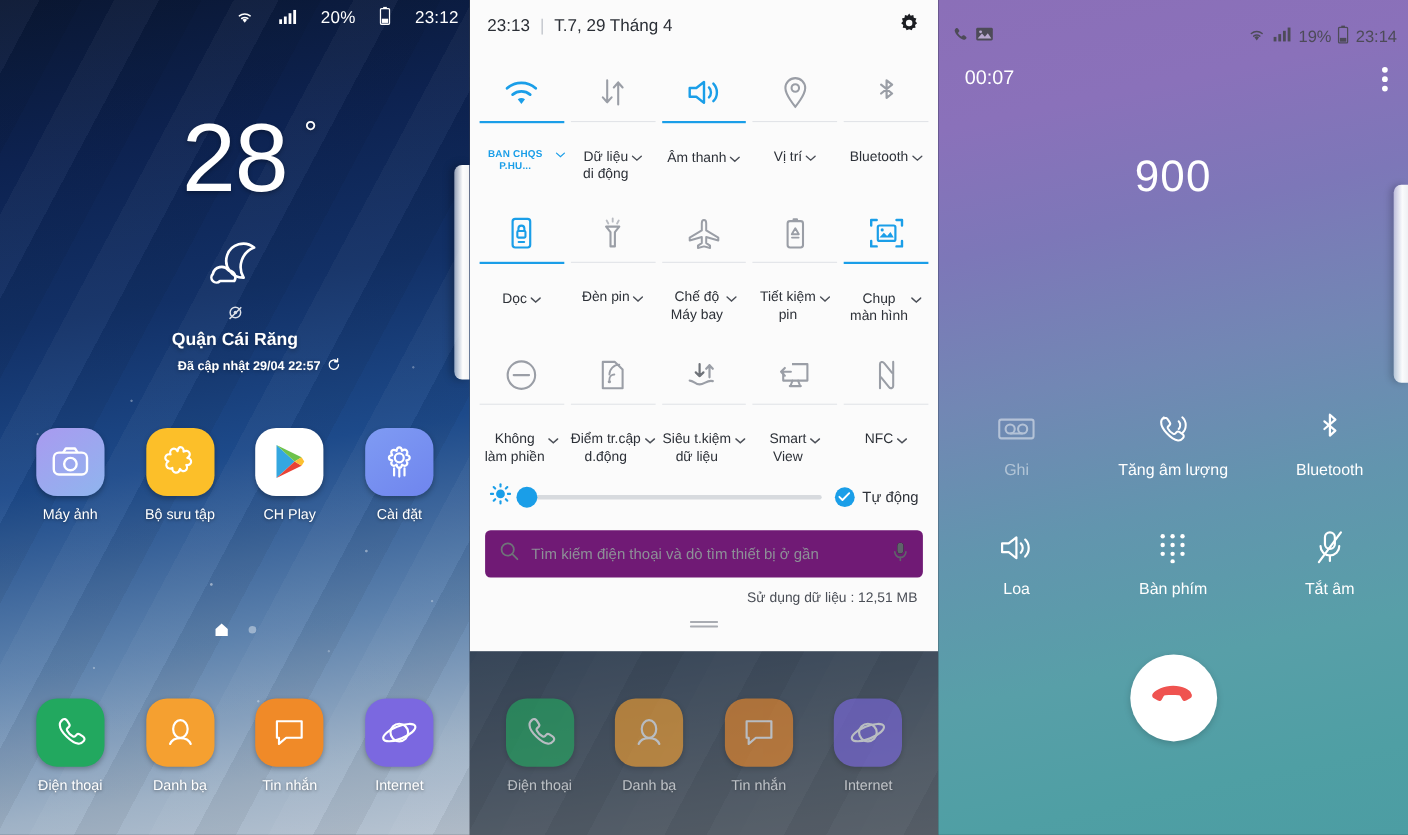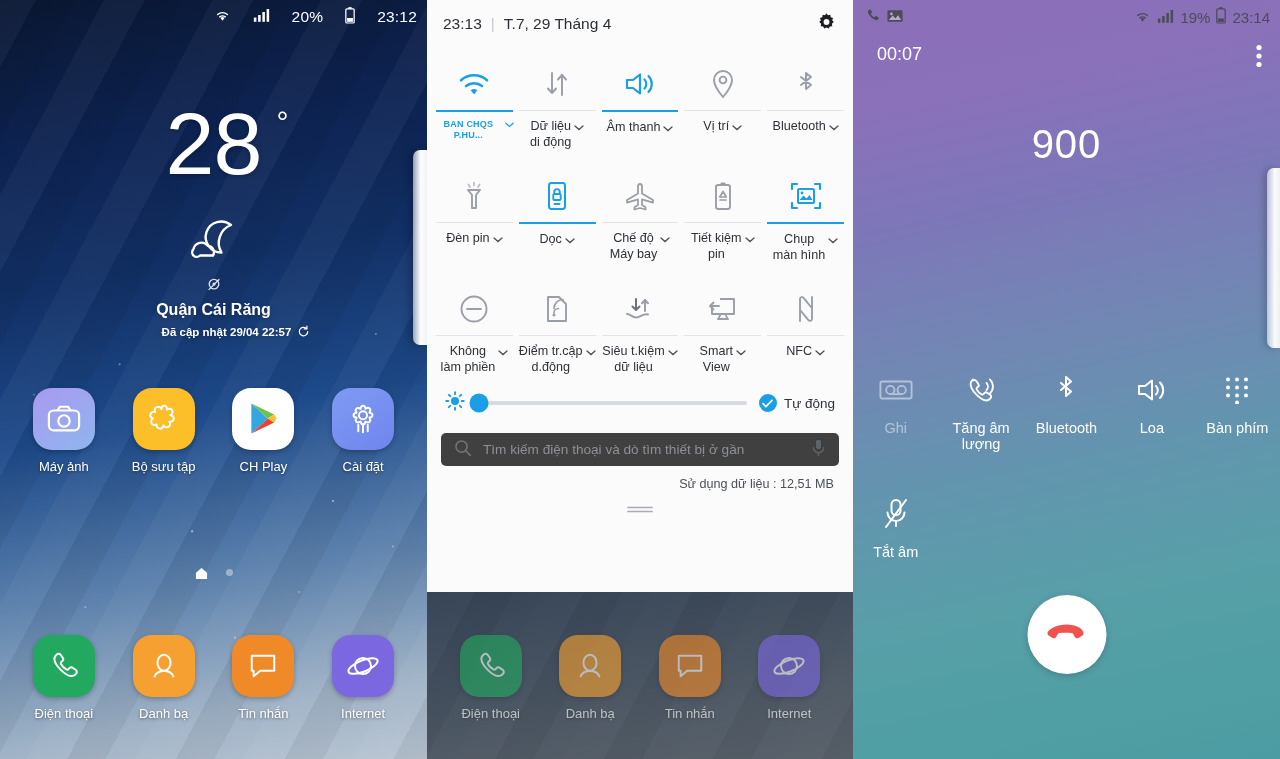--- a/index.html
+++ b/index.html
@@ -149,21 +149,21 @@
   .qs-header .sep { color: #c3c7cd; margin: 0 9px; font-weight: 300; }
   .qs-header .gear { margin-left: auto; }
 
   .qs-rows { padding: 4px 6px 0; }
   .qs-row { display: grid; grid-template-columns: repeat(5, 1fr); }
   .qs-tile { padding-top: 6px; text-align: center; position: relative; }
   .qs-icon { height: 52px; display: flex; align-items: center; justify-content: center; }
   .qs-rule { height: 1px; background: #e2e4e8; margin: 0 3px; }
   .qs-tile.active .qs-rule { background: #1a9ee8; height: 1.6px; }
   .qs-label {
-    padding: 7px 2px 0; font-size: 12.6px; line-height: 1.28; color: #2d3138;
+    padding: 23px 2px 0; font-size: 12.6px; line-height: 1.28; color: #2d3138;
     display: flex; align-items: flex-start; justify-content: center; gap: 3px;
   }
   .qs-label .lt { display: inline-block; }
   .qs-label .cv { flex: 0 0 auto; margin-top: 1px; }
   .qs-label.wifi-lbl { font-size: 9px; font-weight: bold; color: #1a9ee8; letter-spacing: .2px; }
 
   .qs-bright {
     display: flex; align-items: center; gap: 12px;
     padding: 16px 18px 4px;
   }
@@ -176,21 +176,21 @@
   }
   .qs-bright .auto {
     display: flex; align-items: center; gap: 7px; font-size: 13.5px; color: #2d3138;
   }
   .qs-bright .chk {
     width: 18px; height: 18px; border-radius: 50%; background: #1a9ee8;
     display: flex; align-items: center; justify-content: center;
   }
 
   .qs-search {
-    margin: 14px 14px 0; height: 33px; border-radius: 5px; background: #404040;
+    margin: 14px 14px 0; height: 43px; border-radius: 5px; background: #701a75;
     display: flex; align-items: center; gap: 11px; padding: 0 13px;
   }
   .qs-search .ph { flex: 1; font-size: 13.6px; color: #8d9097; }
   .qs-usage {
     text-align: right; padding: 11px 19px 0; font-size: 12.6px; color: #4b4f57;
   }
   .qs-handle { margin: 9px auto 0; width: 26px; }
 
   .qs-dock {
     position: absolute; left: 0; right: 0; bottom: 38px;
@@ -208,35 +208,35 @@
     color: #fff;
   }
   .panel-call .edge-sheet {
     position: absolute; top: 168px; right: 0; width: 13px; height: 180px;
     background: linear-gradient(90deg, rgba(255,255,255,.5), #fafbfc 60%, #eef0f3);
     border-radius: 7px 0 0 7px;
     box-shadow: -3px 0 7px rgba(0,0,0,.2);
   }
   .call-statusbar {
     height: 34px; display: flex; align-items: center; gap: 7px;
-    padding: 0 10px 0 12px; color: #4d4b58; font-size: 15px;
+    padding: 0 10px 0 12px; color: #4d4b58; font-size: 15px; margin-top: 16px;
   }
   .call-statusbar .right { margin-left: auto; display: flex; align-items: center; gap: 6px; }
   .call-top {
     display: flex; align-items: flex-start; padding: 10px 18px 0 24px;
   }
   .call-timer { font-size: 18px; font-weight: 300; color: #fff; }
   .call-more { margin-left: auto; }
   .call-number {
     text-align: center; margin-top: 50px;
     font-size: 40px; font-weight: 300; letter-spacing: 1px;
   }
   .call-controls {
     position: absolute; left: 0; right: 0; top: 368px;
-    display: grid; grid-template-columns: repeat(5, 1fr); row-gap: 40px;
+    display: grid; grid-template-columns: repeat(3, 1fr); row-gap: 40px;
   }
   .call-ctrl { text-align: center; }
   .call-ctrl .ci { height: 44px; display: flex; align-items: center; justify-content: center; }
   .call-ctrl .cl { margin-top: 8px; font-size: 14.5px; color: #fff; }
   .call-ctrl.dim .ci, .call-ctrl.dim .cl { opacity: .48; }
   .end-call {
     position: absolute; left: 50%; transform: translateX(-50%); top: 595px;
     width: 79px; height: 79px; border-radius: 50%; background: #fff;
     display: flex; align-items: center; justify-content: center;
     box-shadow: 0 2px 7px rgba(0,0,0,.18);
@@ -529,47 +529,47 @@
             <div class="qs-label">
               <span class="lt">Bluetooth</span>
               <span class="cv"><svg width="10" height="6" viewBox="0 0 10 6">
                     <path d="M1 1l4 3.6L9 1" fill="none" stroke="#4b4f57" stroke-width="1.3" stroke-linecap="round"></path>
                   </svg></span>
             </div>
           </div>
         </div>
 
         <div class="qs-row" style="margin-top:14px">
-          <div class="qs-tile">
-            <div class="qs-icon">
-              <svg width="26" height="32" viewBox="0 0 26 32">
-                  <path d="M13 2.5v3M7.5 4.5l1.5 2.6M18.5 4.5L17 7.1" stroke="#b9bcc2" stroke-width="1.7" stroke-linecap="round"></path>
-                  <path d="M7 10h12l-4 5v13h-4V15z" fill="none" stroke="#9a9ea6" stroke-width="1.9" stroke-linejoin="round"></path>
-                </svg>
-            </div>
-            <div class="qs-rule"></div>
-            <div class="qs-label">
-              <span class="lt">Đèn pin</span>
-              <span class="cv"><svg width="10" height="6" viewBox="0 0 10 6">
-                    <path d="M1 1l4 3.6L9 1" fill="none" stroke="#4b4f57" stroke-width="1.3" stroke-linecap="round"></path>
-                  </svg></span>
-            </div>
-          </div>
           <div class="qs-tile active">
             <div class="qs-icon">
               <svg width="24" height="32" viewBox="0 0 24 32">
                   <rect x="4" y="3" width="16" height="26" rx="2.4" fill="none" stroke="#1a9ee8" stroke-width="2"></rect>
                   <path d="M9.3 14v-2.2a2.7 2.7 0 0 1 5.4 0V14" fill="none" stroke="#1a9ee8" stroke-width="1.9"></path>
                   <rect x="8.3" y="14" width="7.4" height="6" rx="1" fill="none" stroke="#1a9ee8" stroke-width="1.9"></rect>
                   <line x1="9.5" y1="24" x2="14.5" y2="24" stroke="#1a9ee8" stroke-width="1.9" stroke-linecap="round"></line>
                 </svg>
             </div>
             <div class="qs-rule"></div>
             <div class="qs-label">
               <span class="lt">Dọc</span>
+              <span class="cv"><svg width="10" height="6" viewBox="0 0 10 6">
+                    <path d="M1 1l4 3.6L9 1" fill="none" stroke="#4b4f57" stroke-width="1.3" stroke-linecap="round"></path>
+                  </svg></span>
+            </div>
+          </div>
+          <div class="qs-tile">
+            <div class="qs-icon">
+              <svg width="26" height="32" viewBox="0 0 26 32">
+                  <path d="M13 2.5v3M7.5 4.5l1.5 2.6M18.5 4.5L17 7.1" stroke="#b9bcc2" stroke-width="1.7" stroke-linecap="round"></path>
+                  <path d="M7 10h12l-4 5v13h-4V15z" fill="none" stroke="#9a9ea6" stroke-width="1.9" stroke-linejoin="round"></path>
+                </svg>
+            </div>
+            <div class="qs-rule"></div>
+            <div class="qs-label">
+              <span class="lt">Đèn pin</span>
               <span class="cv"><svg width="10" height="6" viewBox="0 0 10 6">
                     <path d="M1 1l4 3.6L9 1" fill="none" stroke="#4b4f57" stroke-width="1.3" stroke-linecap="round"></path>
                   </svg></span>
             </div>
           </div>
           <div class="qs-tile">
             <div class="qs-icon">
               <svg width="34" height="30" viewBox="0 0 34 30">
                   <path d="M17 3c1.3 0 2 1.4 2 3v6.5l11 6.5v2.6l-11-3.2v5.6l3.5 2.3v2.2L17 27l-5.5 1.5v-2.2l3.5-2.3v-5.6L4 21.6V19l11-6.5V6c0-1.6.7-3 2-3z" fill="none" stroke="#9a9ea6" stroke-width="1.8" stroke-linejoin="round"></path>
                 </svg>

